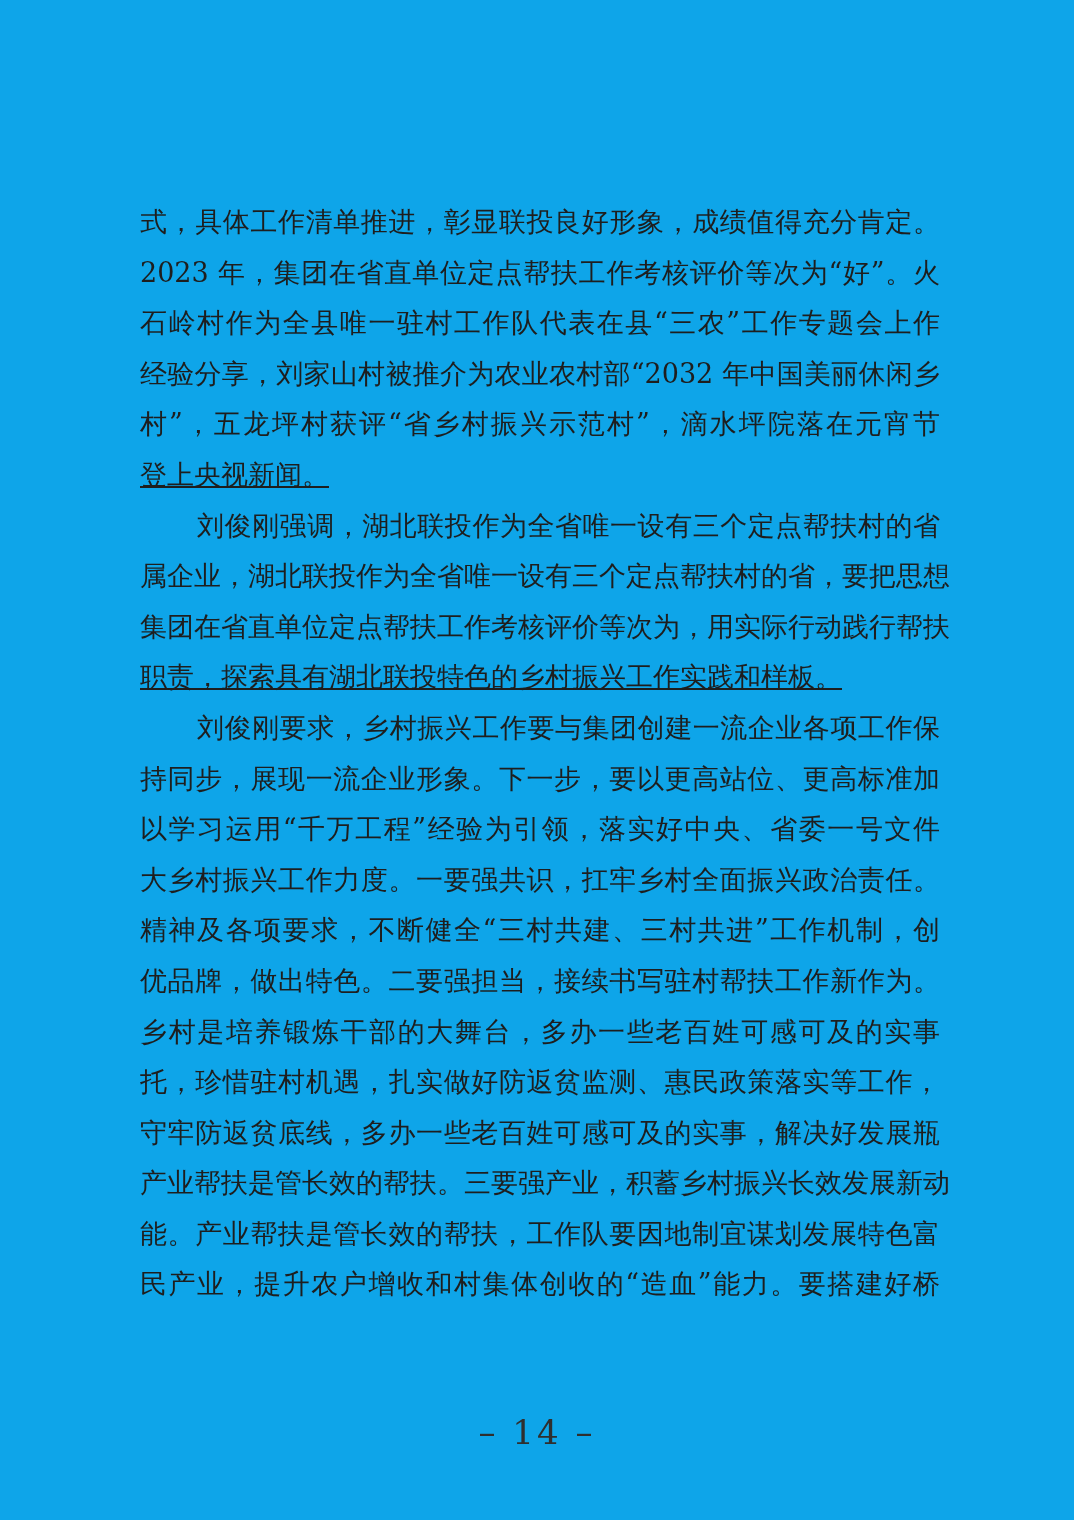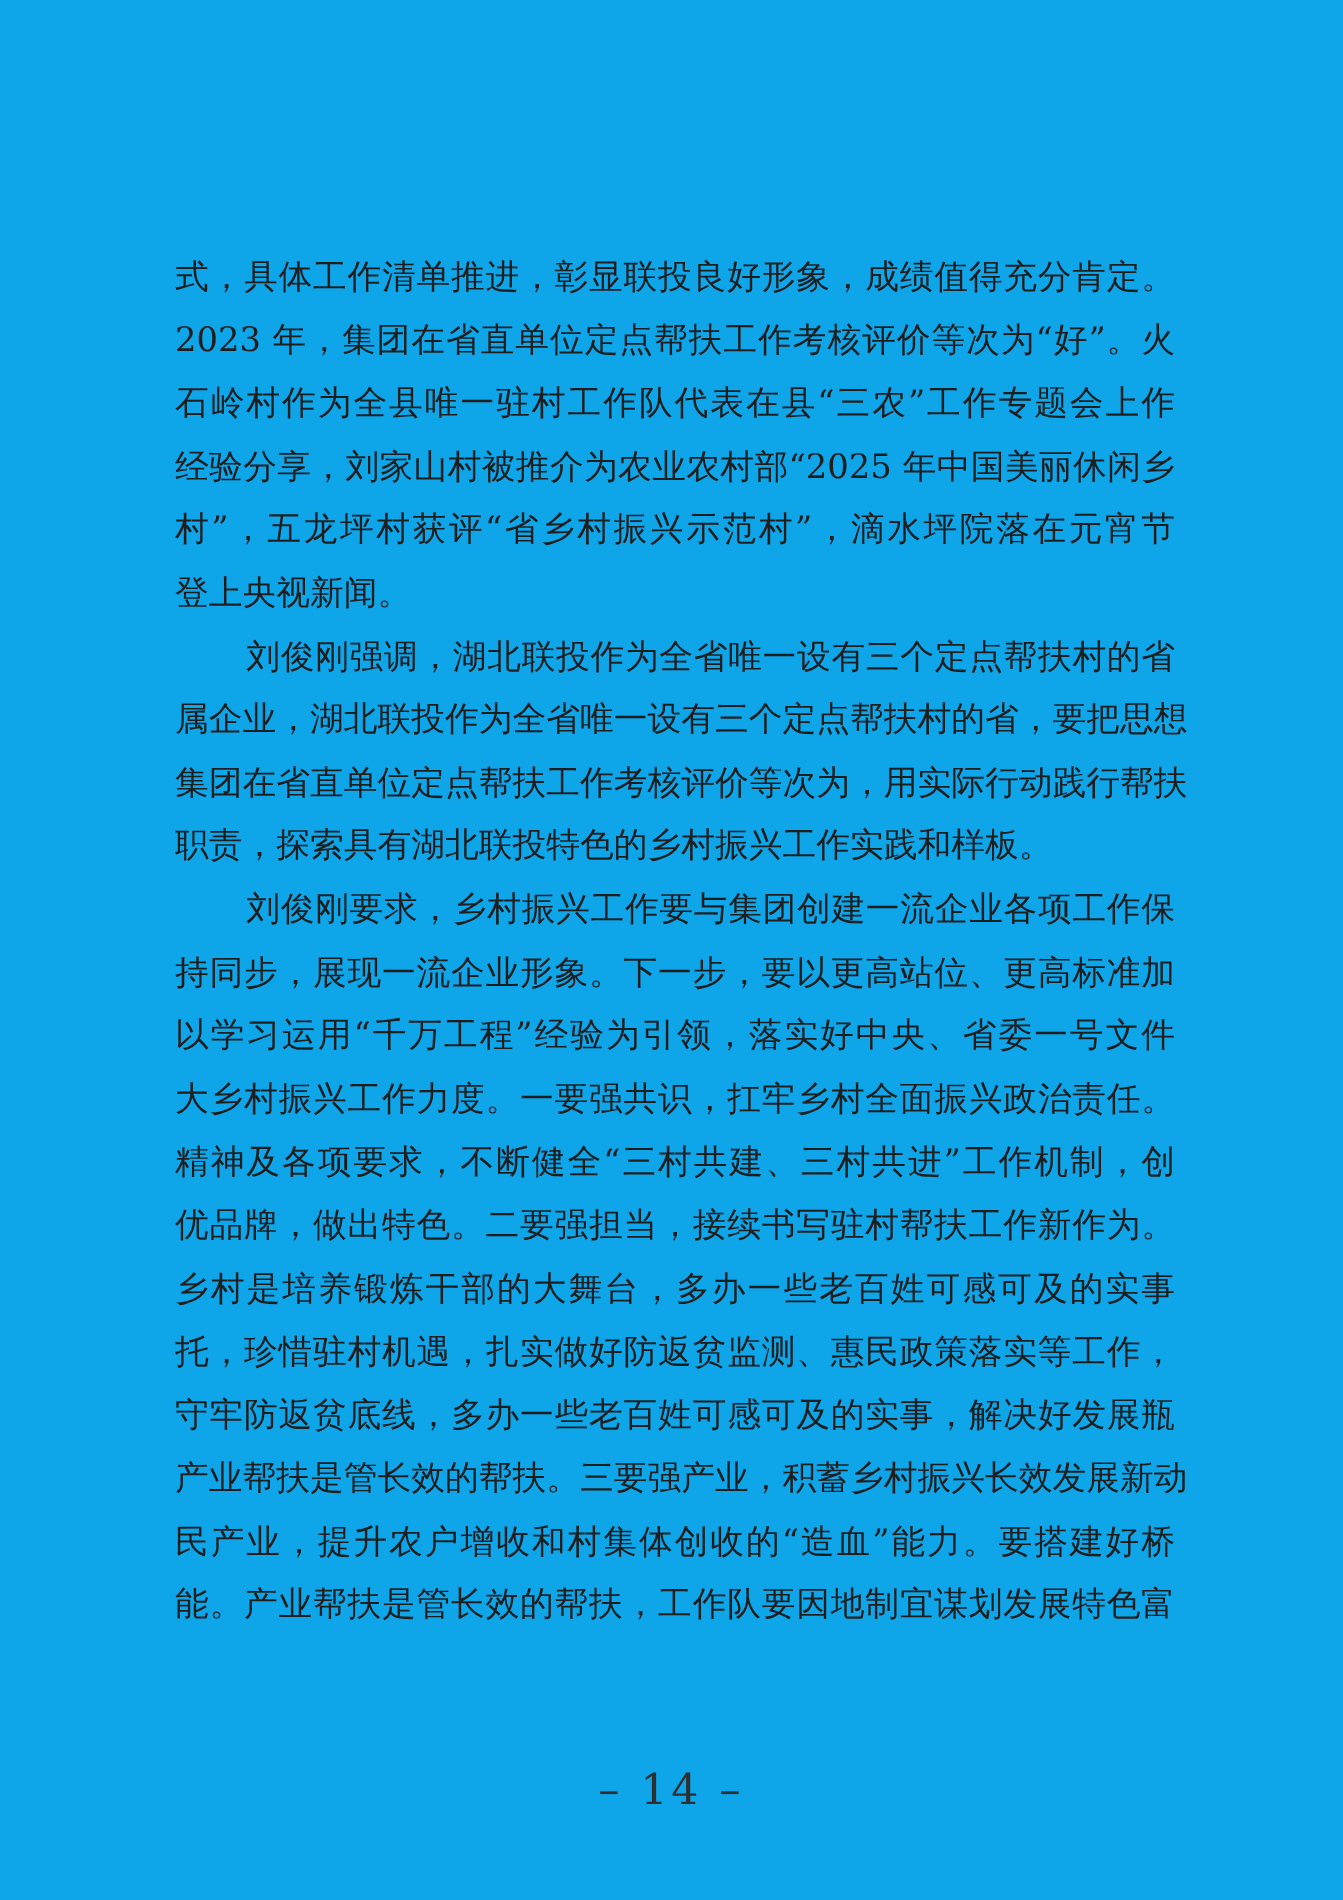--- a/index.html
+++ b/index.html
@@ -29,20 +29,21 @@
     height: 50.6px;
     line-height: 50.6px;
     text-align: justify;
     text-align-last: justify;
     white-space: nowrap;
     overflow: visible;
   }
   .line.para-end {
     text-align: center;
     text-align-last: left;
+    text-decoration: underline;
   }
   .line.para-start {
     padding-left: 57px;
   }
   .page-number {
     position: absolute;
     top: 1412px;
     left: 0;
     width: 100%;
     height: 40px;
@@ -54,34 +55,34 @@
   }
 </style>
 </head>
 <body>
 
 <div class="page">
   <div class="text-block">
     <div class="line">式，具体工作清单推进，彰显联投良好形象，成绩值得充分肯定。</div>
     <div class="line">2023 年，集团在省直单位定点帮扶工作考核评价等次为“好”。火</div>
     <div class="line">石岭村作为全县唯一驻村工作队代表在县“三农”工作专题会上作</div>
-    <div class="line">经验分享，刘家山村被推介为农业农村部“2025 年中国美丽休闲乡</div>
+    <div class="line">经验分享，刘家山村被推介为农业农村部“2032 年中国美丽休闲乡</div>
     <div class="line">村”，五龙坪村获评“省乡村振兴示范村”，滴水坪院落在元宵节</div>
     <div class="line para-end">登上央视新闻。</div>
     <div class="line para-start">刘俊刚强调，湖北联投作为全省唯一设有三个定点帮扶村的省</div>
     <div class="line">属企业，湖北联投作为全省唯一设有三个定点帮扶村的省，要把思想</div>
     <div class="line">集团在省直单位定点帮扶工作考核评价等次为，用实际行动践行帮扶</div>
     <div class="line para-end">职责，探索具有湖北联投特色的乡村振兴工作实践和样板。</div>
     <div class="line para-start">刘俊刚要求，乡村振兴工作要与集团创建一流企业各项工作保</div>
     <div class="line">持同步，展现一流企业形象。下一步，要以更高站位、更高标准加</div>
     <div class="line">以学习运用“千万工程”经验为引领，落实好中央、省委一号文件</div>
     <div class="line">大乡村振兴工作力度。一要强共识，扛牢乡村全面振兴政治责任。</div>
     <div class="line">精神及各项要求，不断健全“三村共建、三村共进”工作机制，创</div>
     <div class="line">优品牌，做出特色。二要强担当，接续书写驻村帮扶工作新作为。</div>
     <div class="line">乡村是培养锻炼干部的大舞台，多办一些老百姓可感可及的实事</div>
     <div class="line">托，珍惜驻村机遇，扎实做好防返贫监测、惠民政策落实等工作，</div>
     <div class="line">守牢防返贫底线，多办一些老百姓可感可及的实事，解决好发展瓶</div>
     <div class="line">产业帮扶是管长效的帮扶。三要强产业，积蓄乡村振兴长效发展新动</div>
+    <div class="line">能。产业帮扶是管长效的帮扶，工作队要因地制宜谋划发展特色富</div>
     <div class="line">民产业，提升农户增收和村集体创收的“造血”能力。要搭建好桥</div>
-    <div class="line">能。产业帮扶是管长效的帮扶，工作队要因地制宜谋划发展特色富</div>
   </div>
   <div class="page-number">– 14 –</div>
 </div>
 
 </body></html>

